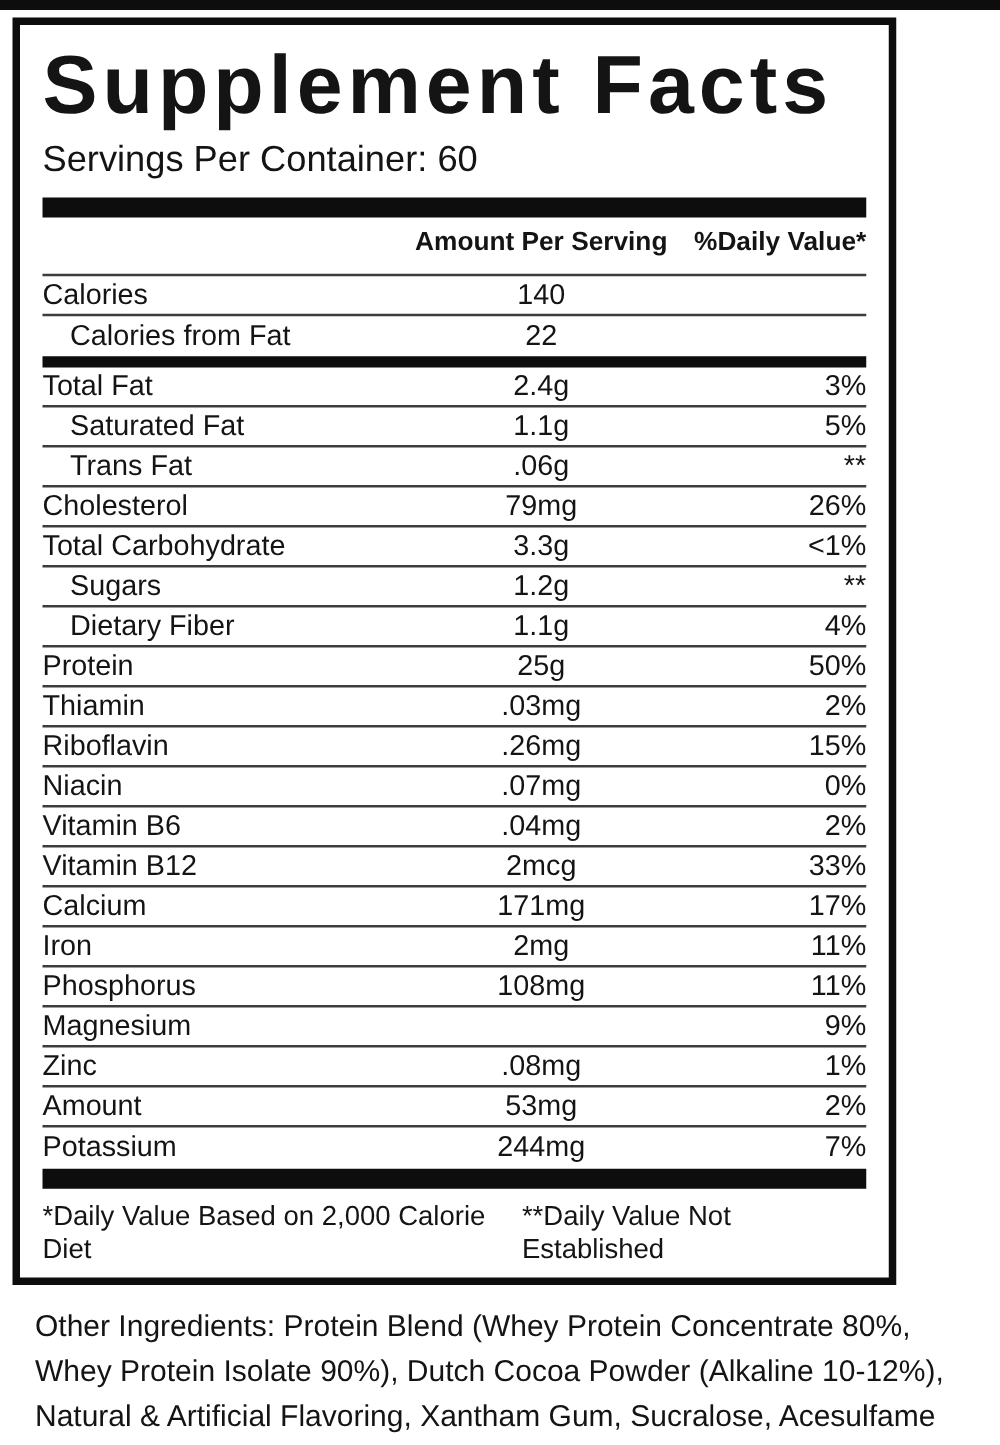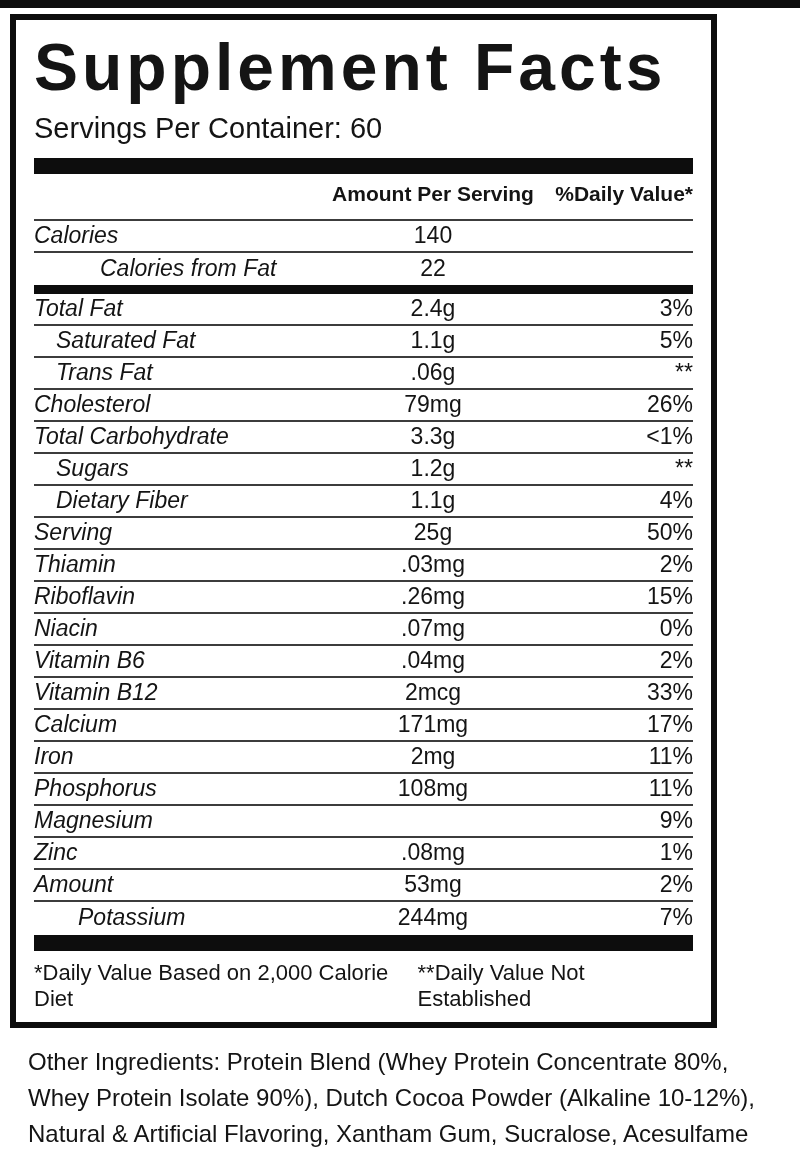--- a/index.html
+++ b/index.html
@@ -36,31 +36,31 @@
   .bar{ background:var(--bar); width:100%; }
   .bar.top{ height:16px; margin-top:10px; }
   .bar.medium{ height:9px; }
   .bar.bottom{ height:16px; margin-top:1px; }
   .hdr{
     display:flex; align-items:center;
     font-weight:bold; font-size:21px;
     padding:8px 0 13px 0;
     border-bottom:2px solid var(--rule);
   }
-  .col-name{ flex:1 1 auto; min-width:0;font-style:italic; }
+  .col-name{ flex:1 1 auto; min-width:0; }
   .col-amt{ flex:0 0 240px; text-align:center; }
   .col-dv{ flex:0 0 140px; text-align:right; }
   .rows{ display:flex; flex-direction:column; }
   .row{
     display:flex; align-items:center;
     height:32px; flex:0 0 32px;
     font-size:23px;
     border-bottom:2px solid var(--rule);
   }
-  .row.no-rule{ border-bottom:none;margin-left:44px; }
+  .row.no-rule{ border-bottom:none; }
   .row .col-name.indent{ padding-left:22px; }
   .footnotes{
     display:flex; justify-content:space-between; align-items:center;
     font-size:22px; padding:9px 0 8px 0;
   }
   .ingredients{
     position:absolute; top:1044px; left:28px; width:756px;
     font-size:24px; line-height:36px;
   }
 </style>
@@ -121,21 +121,21 @@
         <div class="col-name indent">Sugars</div>
         <div class="col-amt">1.2g</div>
         <div class="col-dv">**</div>
       </div>
       <div class="row">
         <div class="col-name indent">Dietary Fiber</div>
         <div class="col-amt">1.1g</div>
         <div class="col-dv">4%</div>
       </div>
       <div class="row">
-        <div class="col-name">Serving</div>
+        <div class="col-name">Protein</div>
         <div class="col-amt">25g</div>
         <div class="col-dv">50%</div>
       </div>
       <div class="row">
         <div class="col-name">Thiamin</div>
         <div class="col-amt">.03mg</div>
         <div class="col-dv">2%</div>
       </div>
       <div class="row">
         <div class="col-name">Riboflavin</div>

